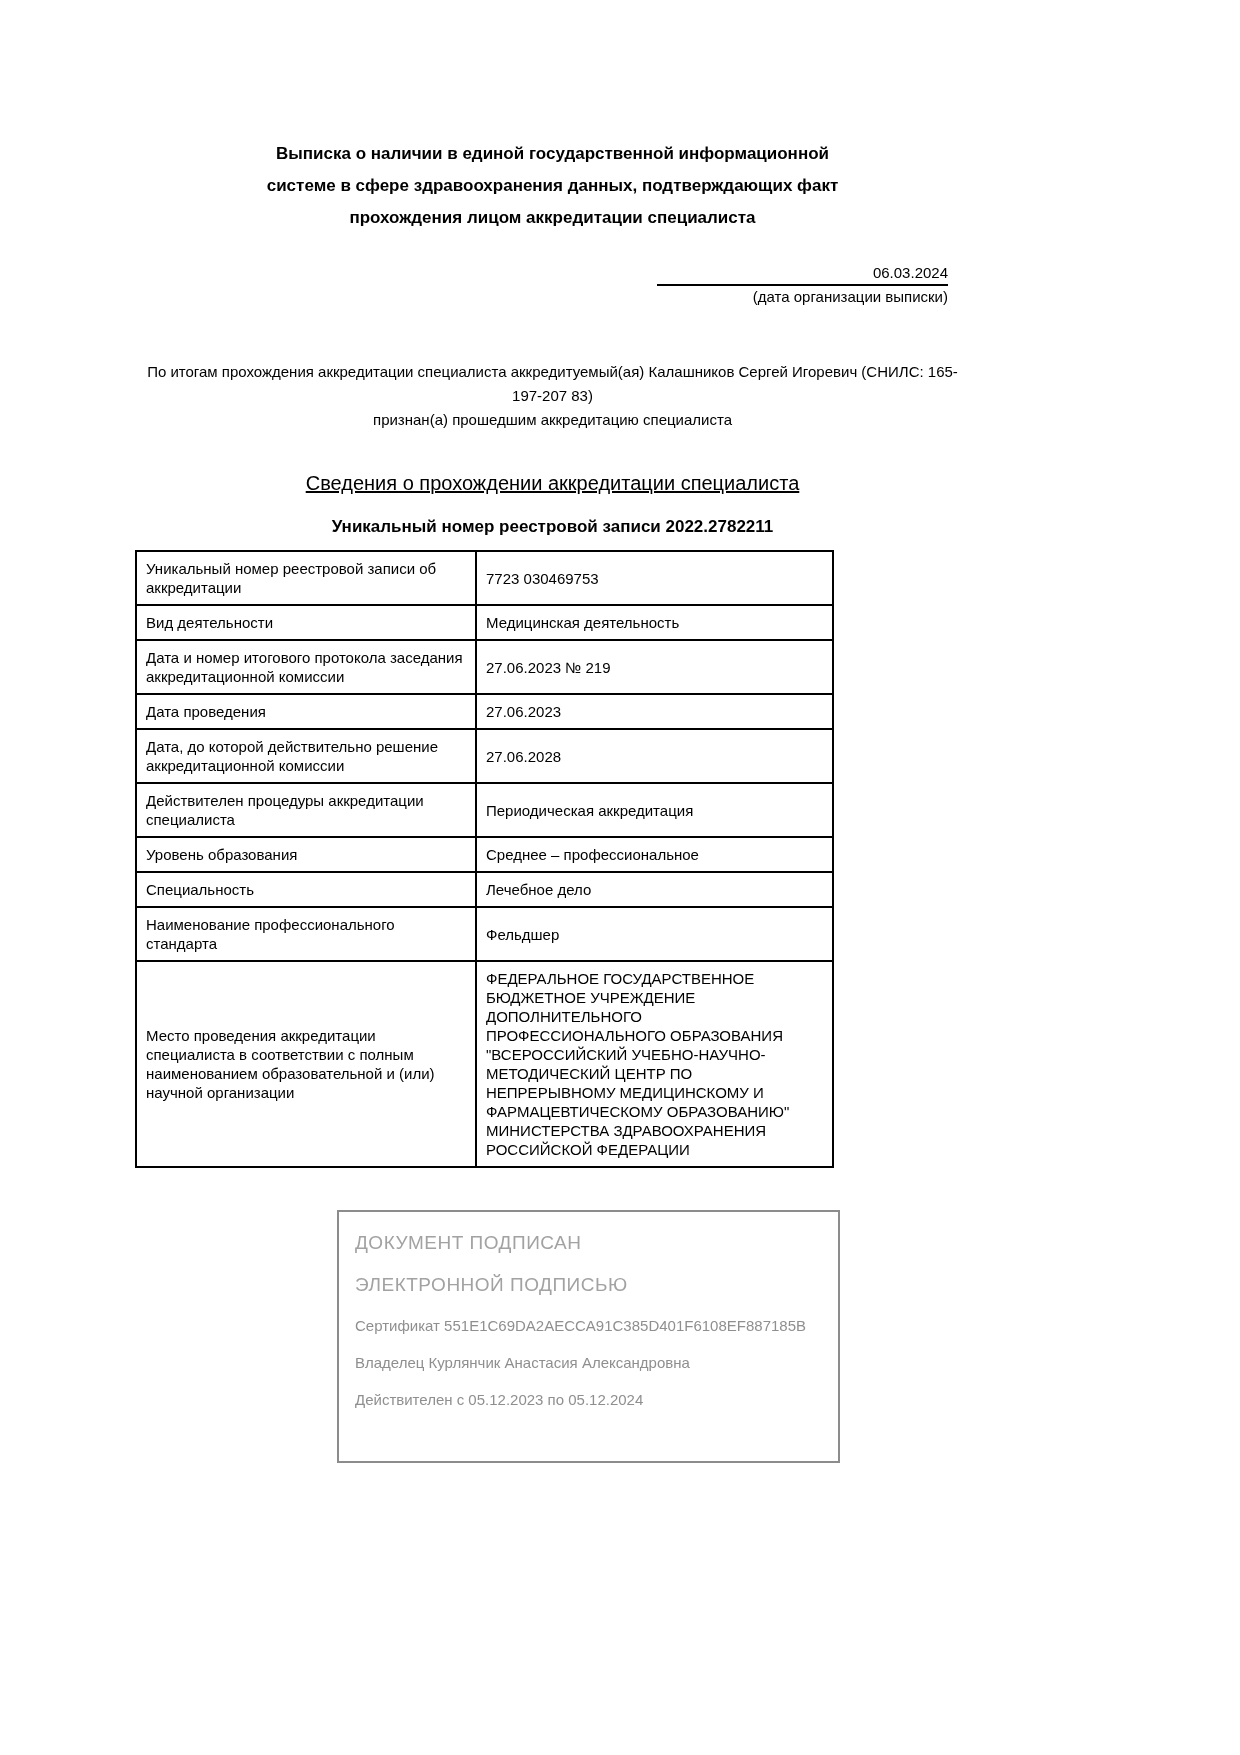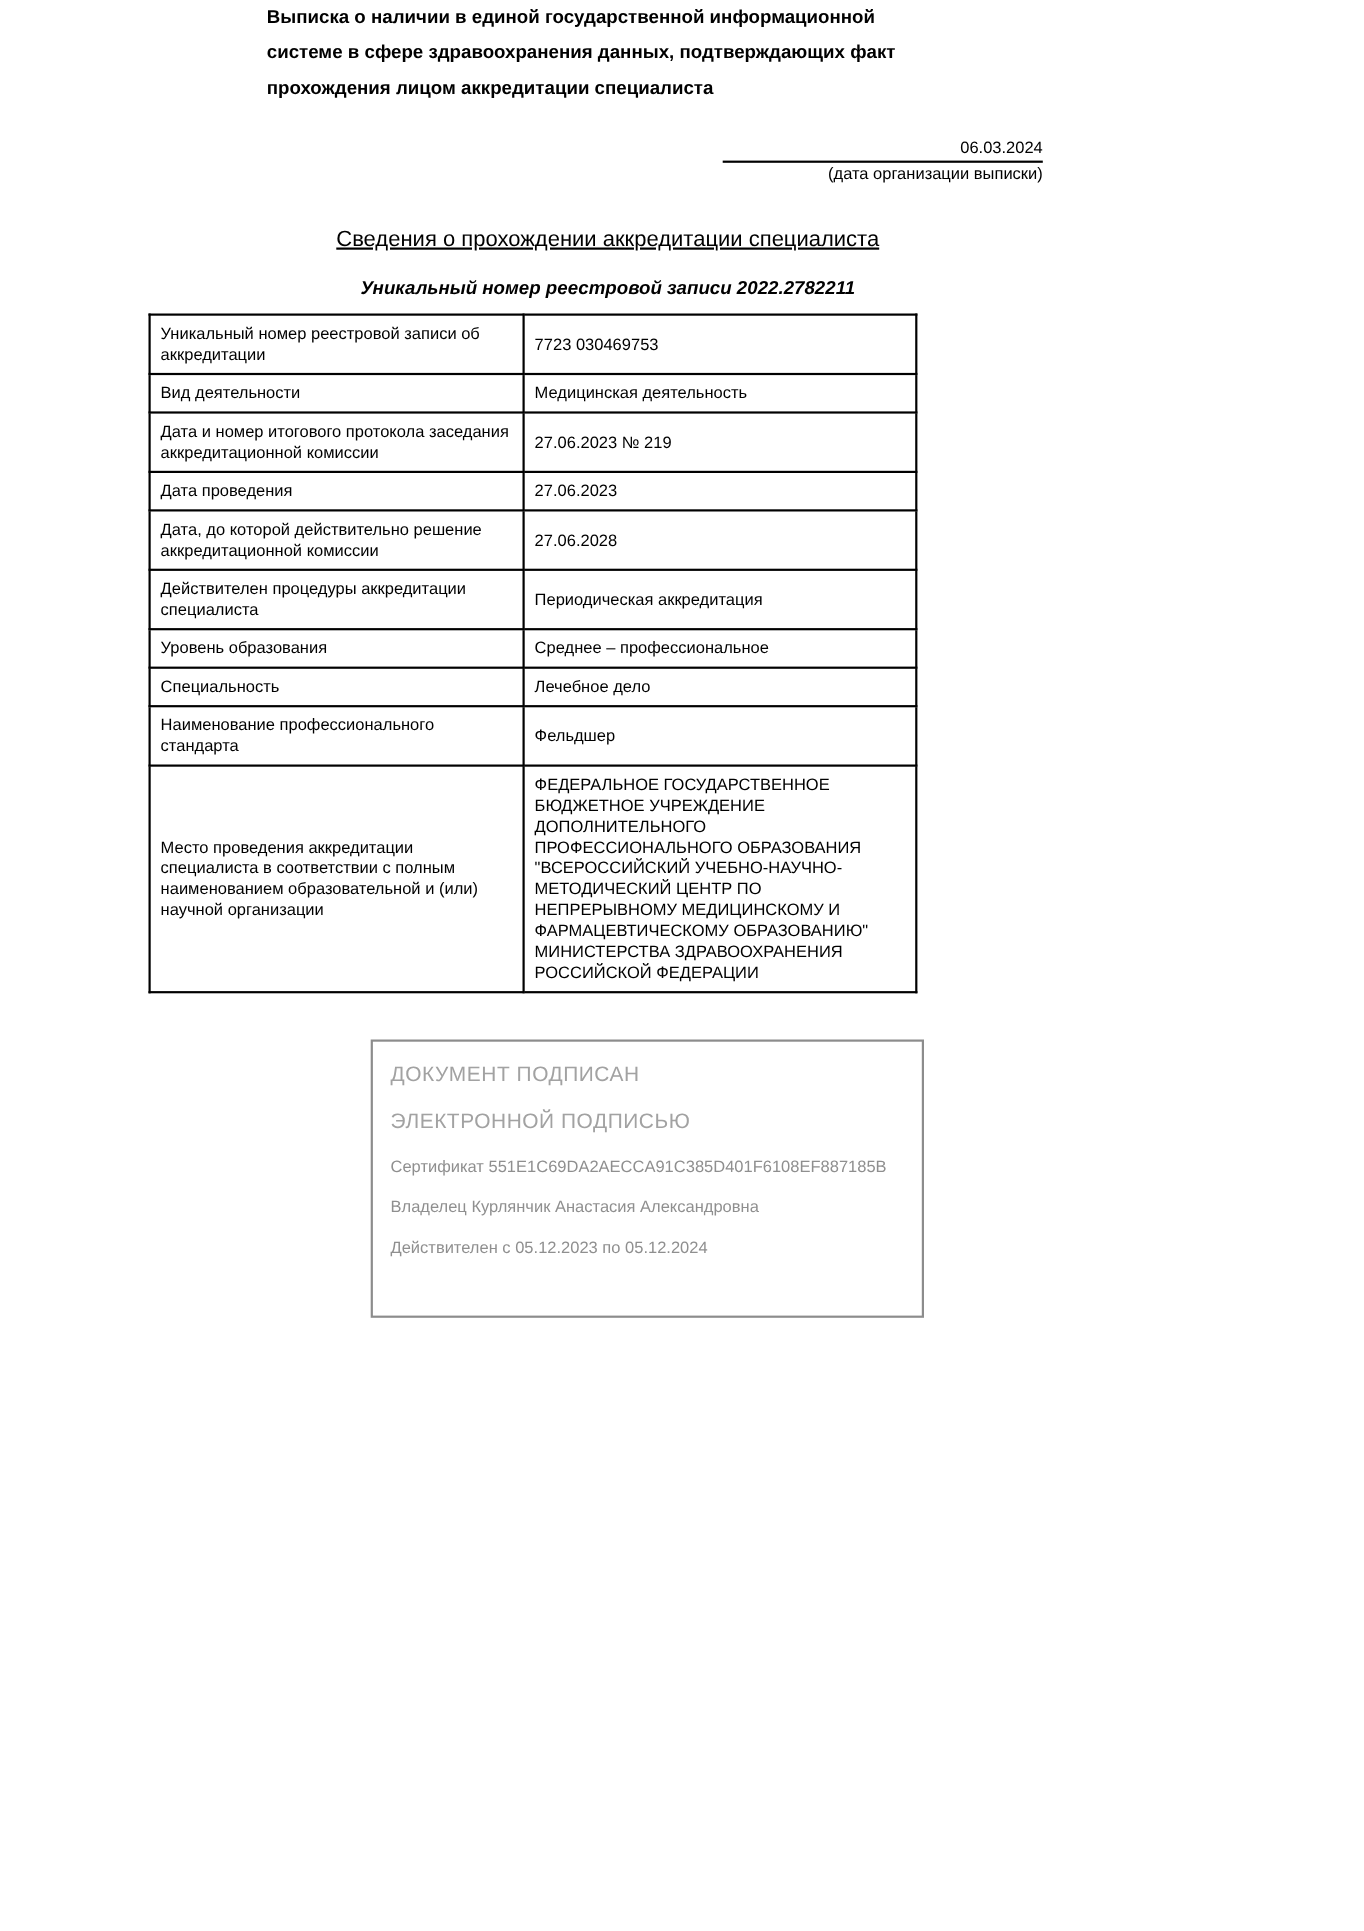--- a/index.html
+++ b/index.html
@@ -15,25 +15,26 @@
     font-family: "Liberation Sans", sans-serif;
     color: var(--text-black, #000000);
     overflow: hidden;
   }
   .content {
     margin-left: 135px;
     width: 835px;
   }
   .doc-title {
     margin: 0 auto;
+    padding-top: 138px;
     width: 620px;
     font-size: 17px;
     font-weight: bold;
     line-height: 32px;
-    text-align: left;
+    text-align: center;
     white-space: pre-line;
   }
   .date-block {
     margin-top: 30px;
     margin-left: auto;
     margin-right: 22px;
     width: 291px;
     text-align: right;
     font-size: 15px;
   }
@@ -56,21 +57,20 @@
     margin-top: 40px;
     font-size: 20px;
     text-align: center;
     text-decoration: underline;
   }
   .record-heading {
     margin-top: 22px;
     font-size: 17px;
     font-weight: bold;
     text-align: center;
-    font-style: italic;
   }
   .info-table {
     margin-top: 13px;
     width: 699px;
     border-collapse: collapse;
     table-layout: fixed;
   }
   .info-table td {
     border: 2px solid var(--text-black, #000000);
     padding: 7px 9px;
@@ -115,20 +115,22 @@
 
     <h1 class="doc-title">Выписка о наличии в единой государственной информационной
 системе в сфере здравоохранения данных, подтверждающих факт
 прохождения лицом аккредитации специалиста</h1>
 
     <div class="date-block">
       <div class="date-value">06.03.2024</div>
       <div class="date-caption">(дата организации выписки)</div>
     </div>
 
+    <p class="intro">По итогам прохождения аккредитации специалиста аккредитуемый(ая) Калашников Сергей Игоревич (СНИЛС: 165-197-207 83)
+признан(а) прошедшим аккредитацию специалиста</p>
 
     <div class="subtitle">Сведения о прохождении аккредитации специалиста</div>
 
     <div class="record-heading">Уникальный номер реестровой записи 2022.2782211</div>
 
     <table class="info-table">
       <tbody>
         <tr>
           <td class="label-cell">Уникальный номер реестровой записи об аккредитации</td>
           <td class="value-cell">7723 030469753</td>

